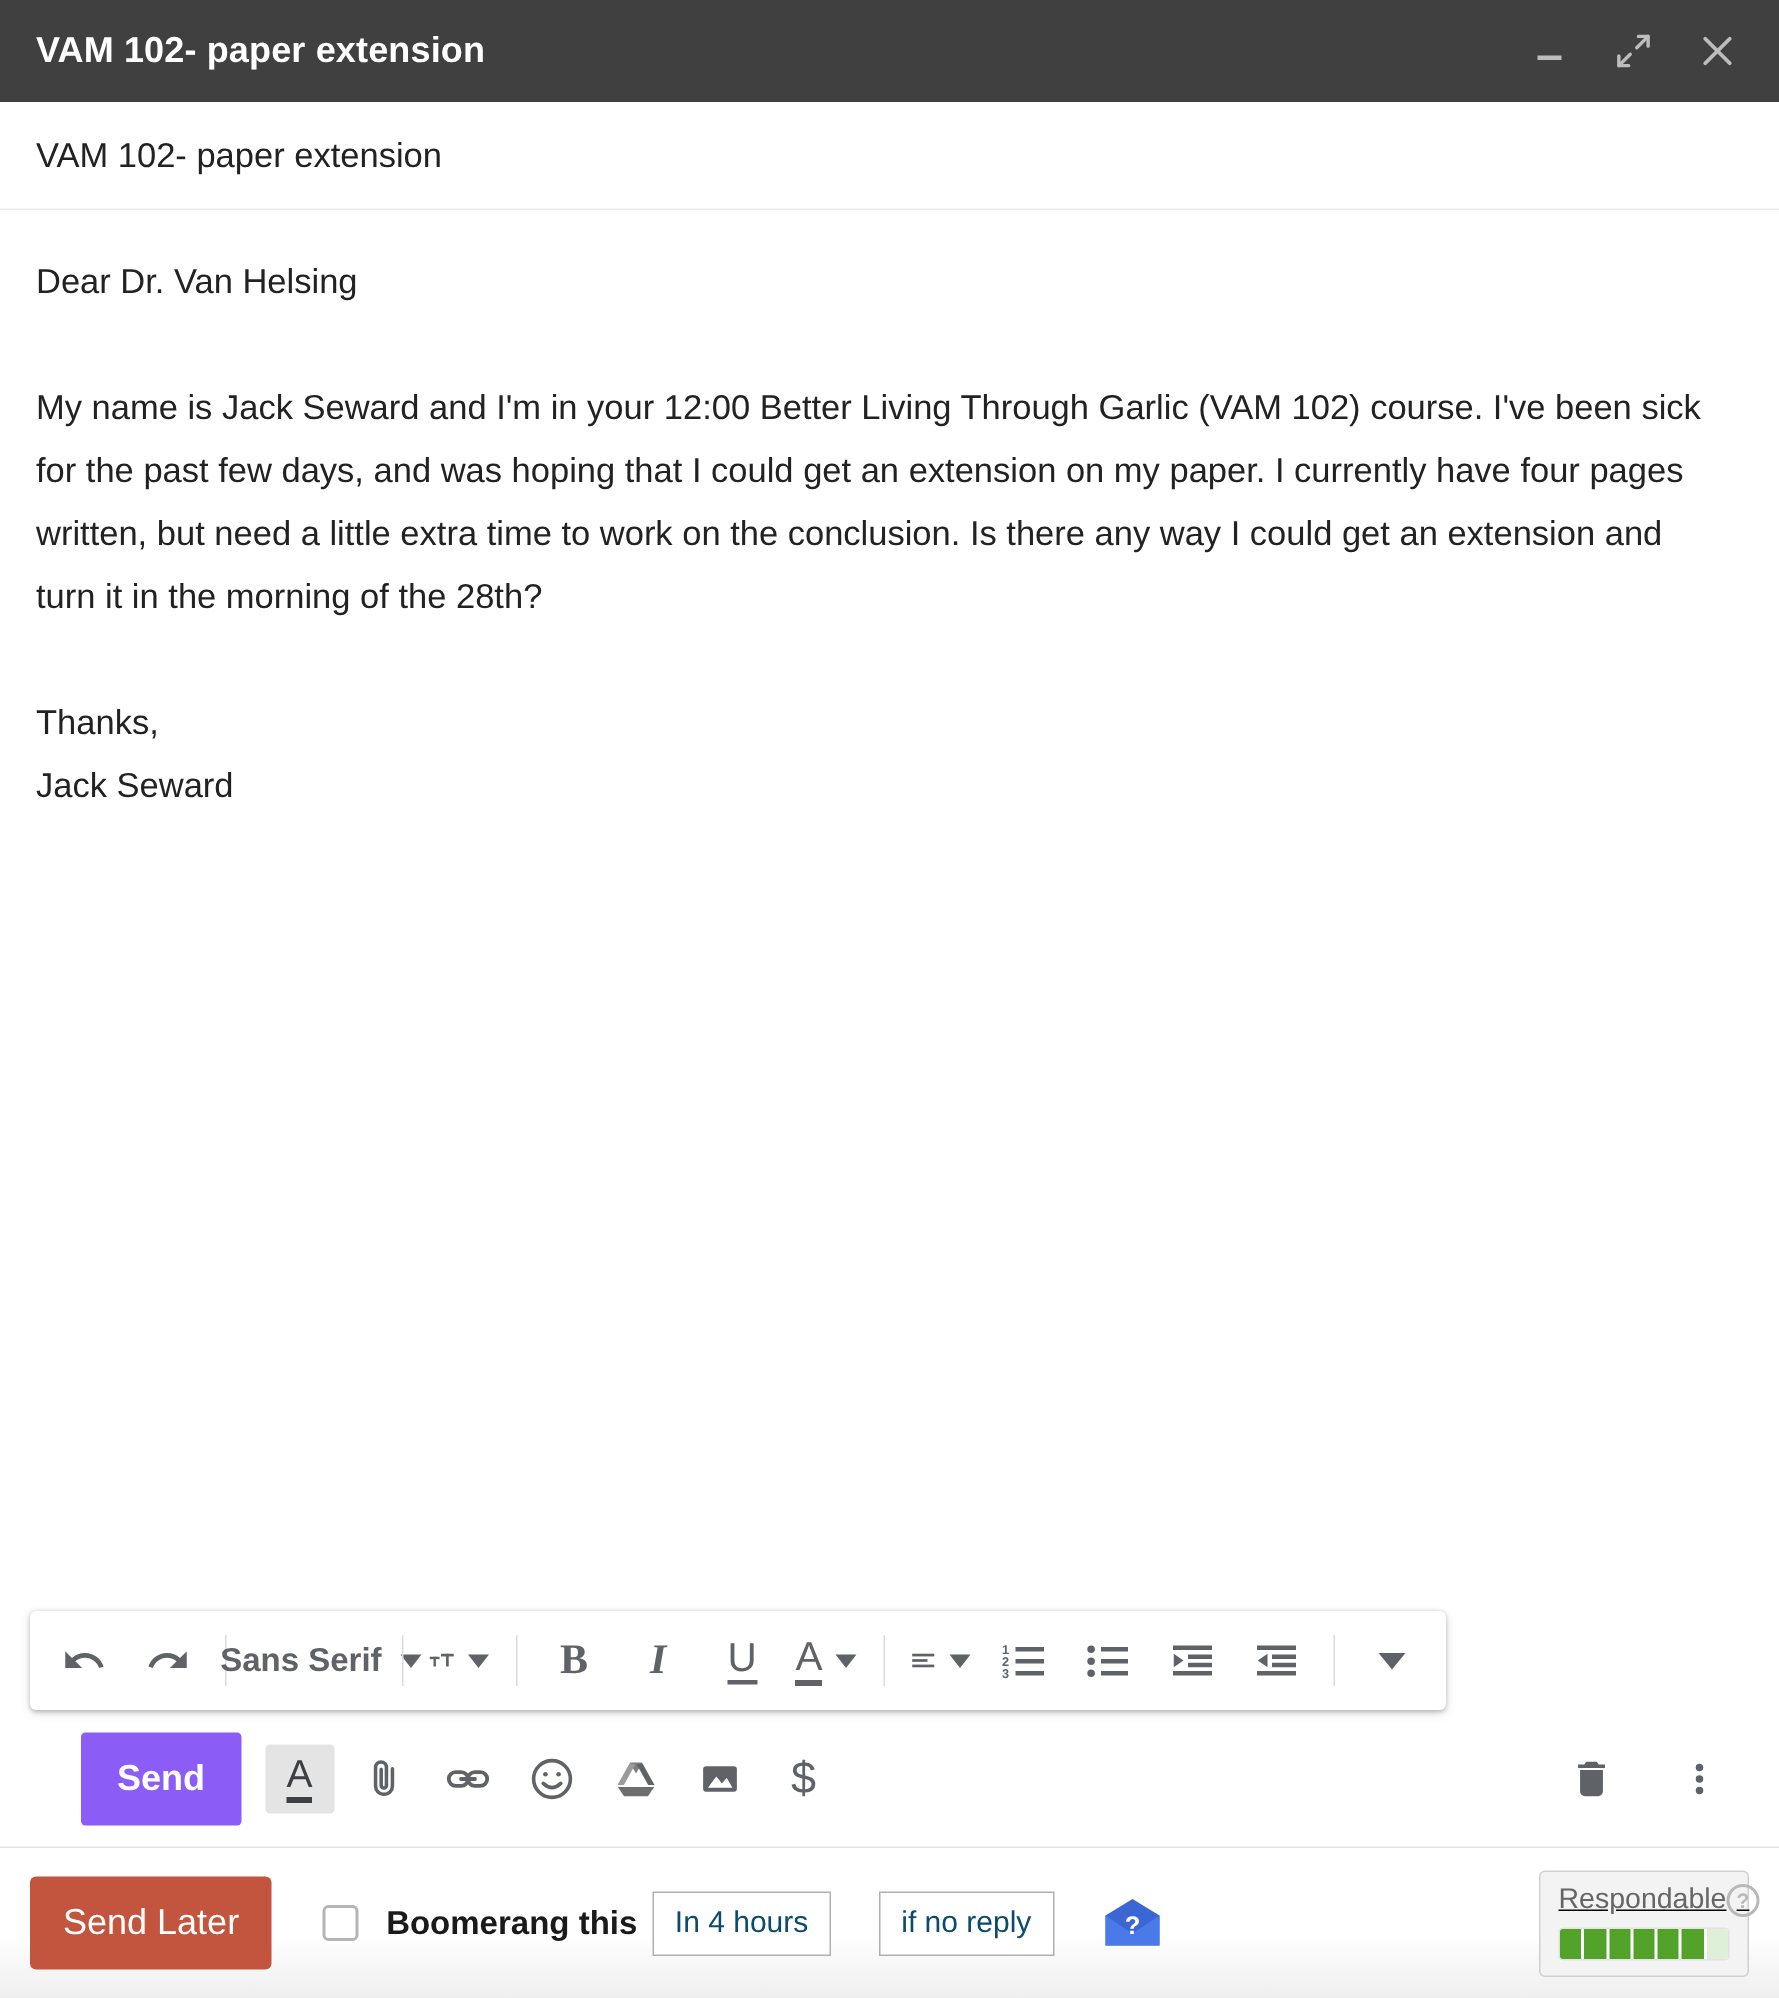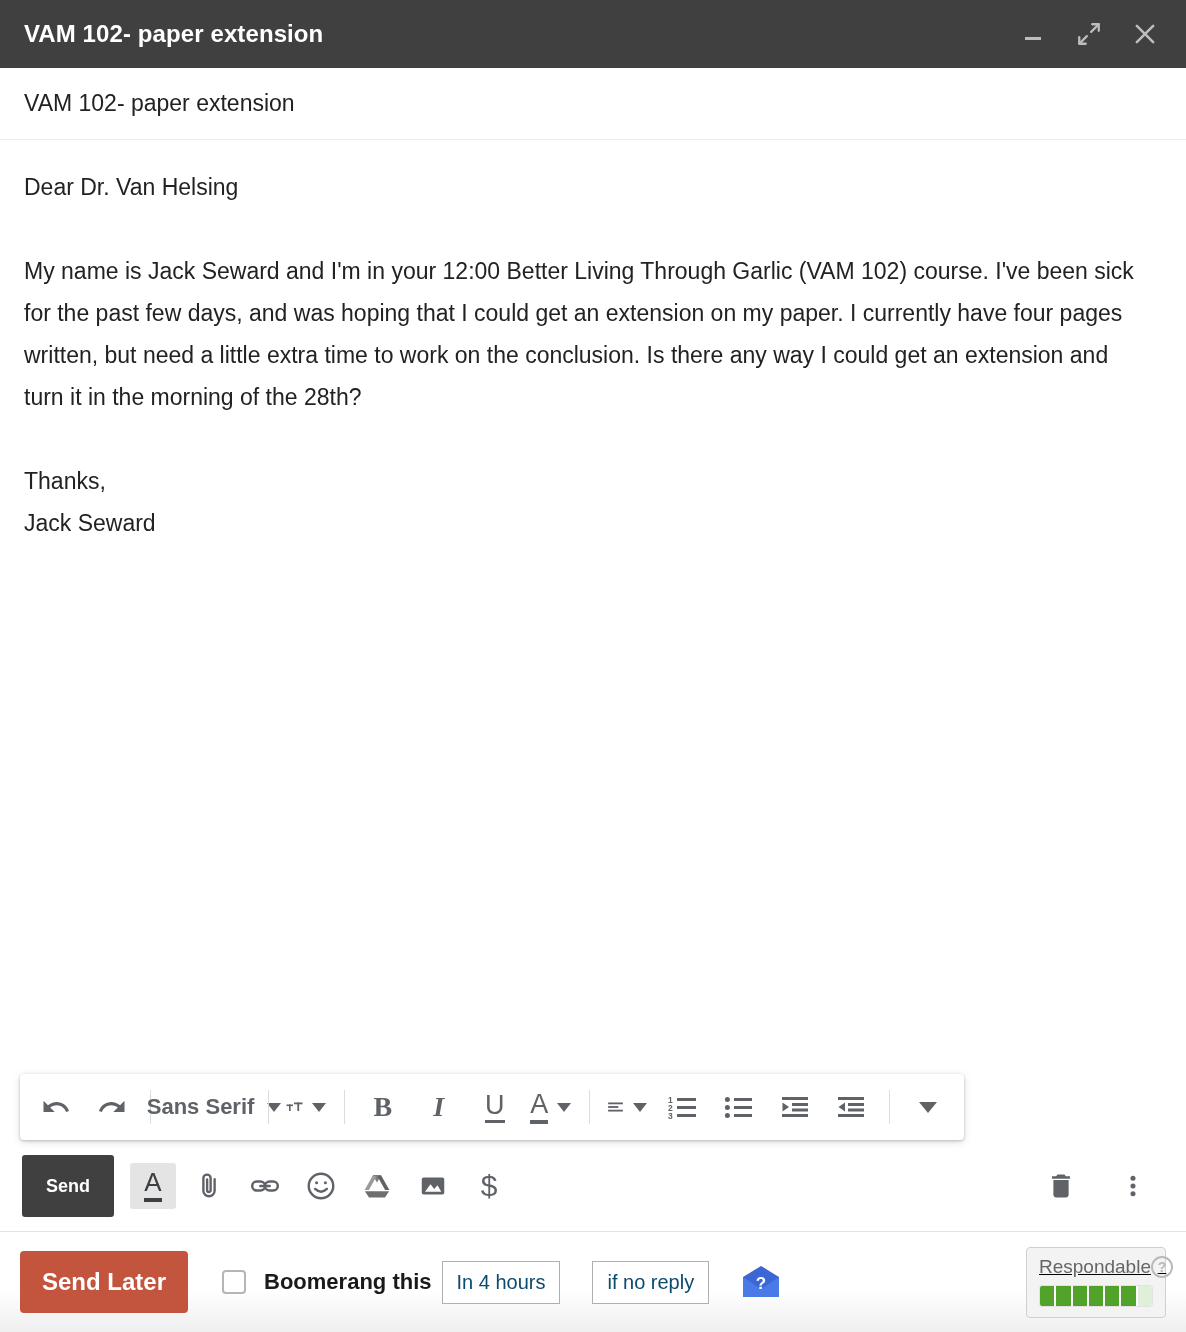--- a/index.html
+++ b/index.html
@@ -162,31 +162,32 @@
   .send-row {
     height: 92px;
     min-height: 92px;
     display: flex;
     align-items: center;
     padding: 0 24px 0 22px;
     box-sizing: border-box;
     border-bottom: 1px solid #e3e3e3;
   }
   .send-button {
-    background: #404040;
+    background: #8b5cf6;
     color: #ffffff;
-    font-size: 18px;
+    font-size: 24px;
     font-weight: bold;
     border: none;
     border-radius: 3px;
     padding: 0 24px;
     height: 62px;
     line-height: 62px;
     cursor: pointer;
     font-family: inherit;
+    margin-left: 32px;
   }
   .send-icons {
     display: flex;
     align-items: center;
     margin-left: 16px;
     gap: 10px;
   }
   .si-btn {
     width: 46px;
     height: 46px;
@@ -214,21 +215,21 @@
     display: flex;
     align-items: center;
     padding: 0 20px 0 20px;
     box-sizing: border-box;
     background: linear-gradient(to bottom, #ffffff 0%, #ffffff 58%, #f7f7f7 78%, #efefef 100%);
   }
   .send-later-button {
     background: #c3553f;
     color: #ffffff;
     font-size: 24px;
-    font-weight: bold;
+    font-weight: normal;
     border: none;
     border-radius: 4px;
     height: 62px;
     line-height: 62px;
     padding: 0 22px;
     cursor: pointer;
     font-family: inherit;
   }
   .boomerang-check {
     width: 24px;

